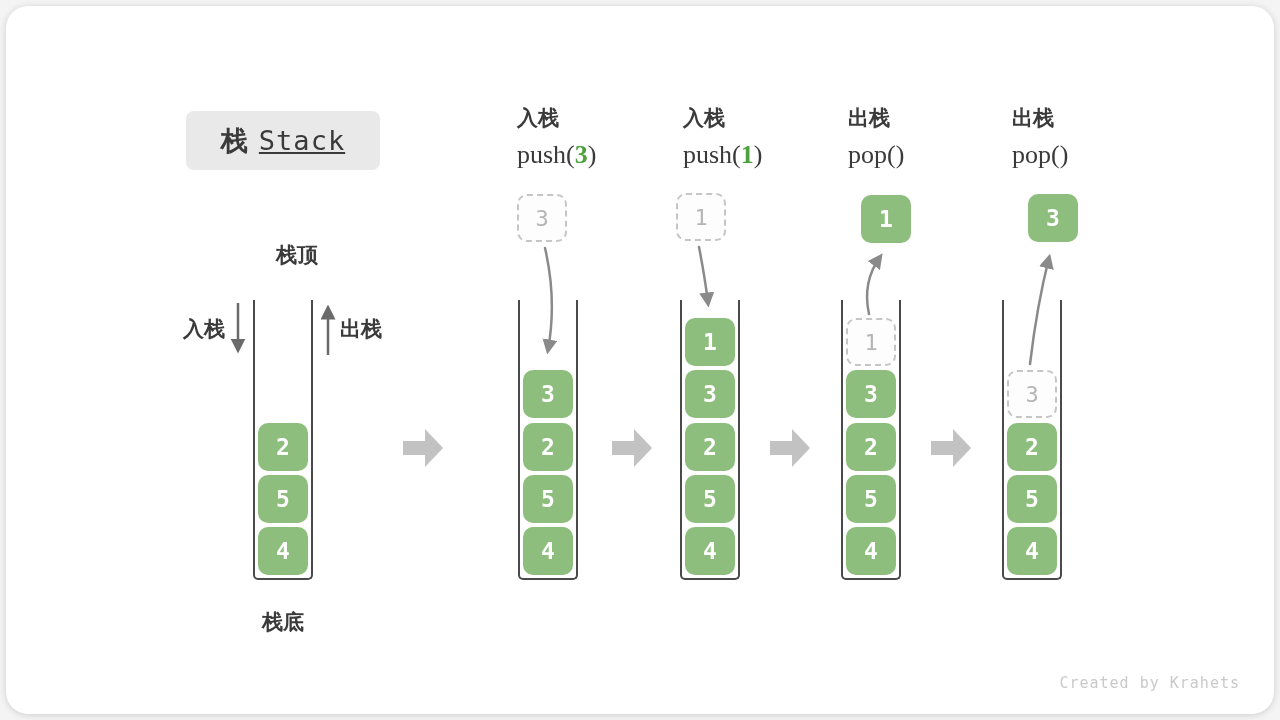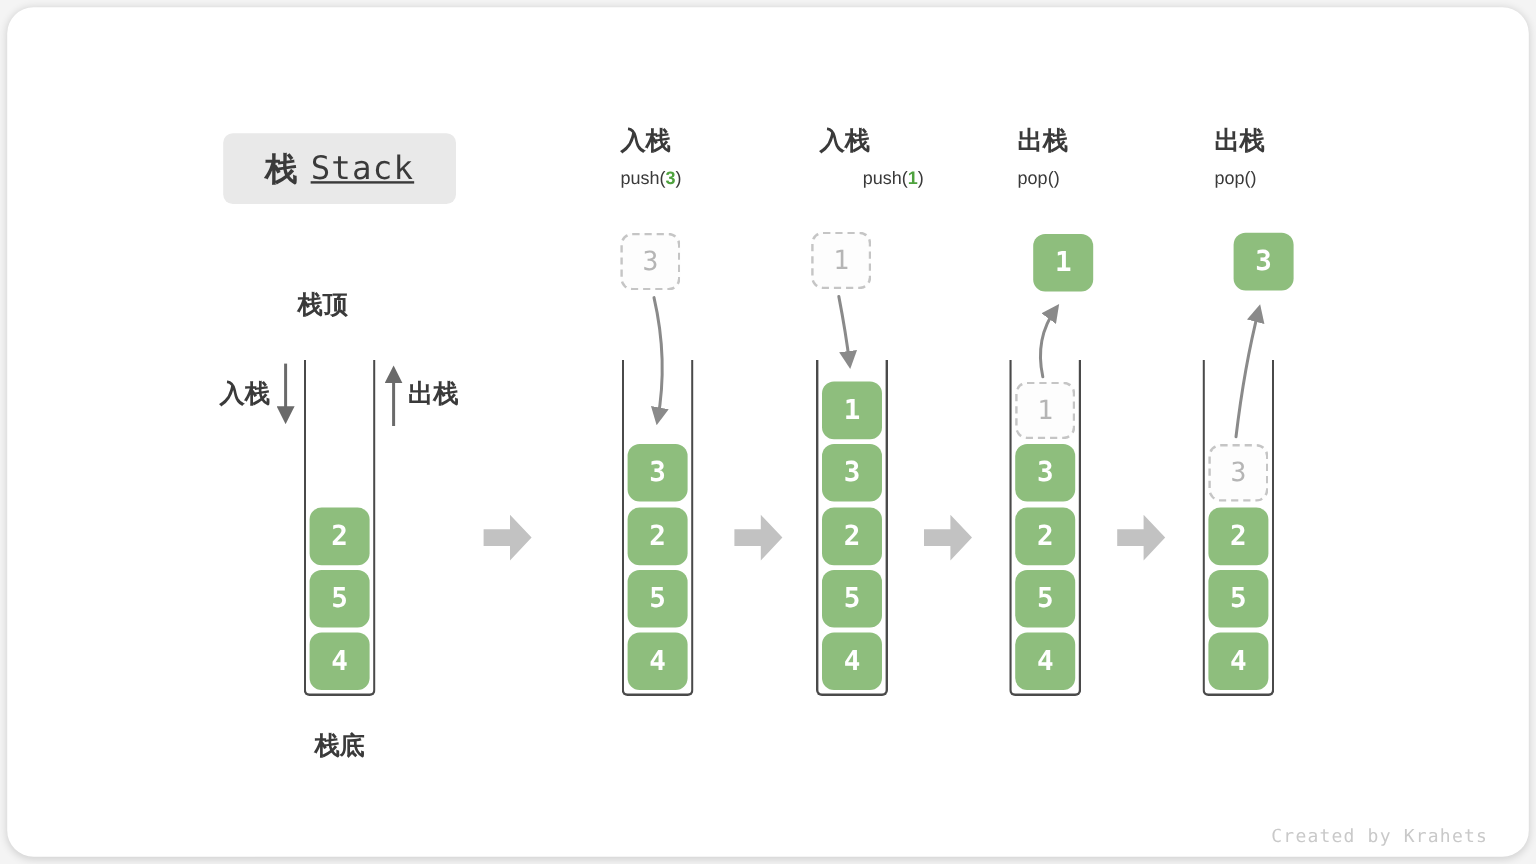--- a/index.html
+++ b/index.html
@@ -11,21 +11,21 @@
           box-shadow:0 1px 7px rgba(0,0,0,0.16); }
   .title-badge { left:186px; top:111px; width:194px; height:59px;
           background:var(--title_bg); border-radius:8px; display:flex;
           align-items:center; justify-content:center; gap:11px;
           color:var(--label_dark); font-size:27px; }
   .title-zh { font-weight:700; }
   .title-en { font-family:"DejaVu Sans Mono", monospace; letter-spacing:1px;text-decoration:underline; }
   .zh-label { font-weight:700; font-size:21px; color:var(--label_dark); line-height:1.1; }
   .center { text-align:center; }
   .right { text-align:right; }
-  .code { font-family:Liberation Sans, sans-serif; font-size:15px;
+  .code { font-family:Liberation Serif, serif; font-size:26px;
           color:var(--label_dark); white-space:nowrap; }
   .code .arg { color:var(--accent_green); font-weight:700; }
   .stack-container { width:60px; height:280px; background:#ffffff;
           border-left:2.5px solid var(--wall); border-right:2.5px solid var(--wall);
           border-bottom:2.5px solid var(--wall); border-radius:0 0 5px 5px; }
   .cell { width:50px; height:48px; border-radius:10px; background:var(--cell_green);
           color:#ffffff; font-family:"DejaVu Sans Mono", monospace; font-size:23px;
           font-weight:700; display:flex; align-items:center; justify-content:center; }
   .ghost { width:50px; height:48px; border-radius:10px; background:#fdfdfd;
           border:2px dashed var(--dashed_border); color:var(--dashed_text);
@@ -38,32 +38,32 @@
 </head>
 <body>
 
 <div class="card"></div>
 
 <div class="abs title-badge">
   <span class="title-zh">栈</span>
   <span class="title-en">Stack</span>
 </div>
 
-<div class="abs zh-label center" style="left:219px; top:243px; width:100px;">栈顶</div>
+<div class="abs zh-label center" style="left:247px; top:243px; width:100px;">栈顶</div>
 <div class="abs zh-label center" style="left:233px; top:610px; width:100px;text-align:center;">栈底</div>
 <div class="abs zh-label right" style="left:163px; top:317px; width:62px;">入栈</div>
 <div class="abs zh-label" style="left:340px; top:317px; width:62px;">出栈</div>
 
 <div class="abs" style="left:517px; top:106px;">
   <div class="zh-label">入栈</div>
   <div class="code" style="margin-top:11px;"><span>push(</span><span class="arg">3</span><span>)</span></div>
 </div>
 <div class="abs" style="left:683px; top:106px;">
   <div class="zh-label">入栈</div>
-  <div class="code" style="margin-top:11px;margin-left:36px;"><span>push(</span><span class="arg">1</span><span>)</span></div>
+  <div class="code" style="margin-top:11px;"><span>push(</span><span class="arg">1</span><span>)</span></div>
 </div>
 <div class="abs" style="left:848px; top:106px;">
   <div class="zh-label">出栈</div>
   <div class="code" style="margin-top:11px;"><span>pop(</span><span class="arg"></span><span>)</span></div>
 </div>
 <div class="abs" style="left:1012px; top:106px;">
   <div class="zh-label">出栈</div>
   <div class="code" style="margin-top:11px;"><span>pop(</span><span class="arg"></span><span>)</span></div>
 </div>
 
@@ -121,13 +121,13 @@
   <path d="M699,247 Q705,278 708,303" fill="none" style="stroke:var(--arrow_mid);" stroke-width="2.5" stroke-linecap="round" marker-end="url(#ahMid)"></path>
   <path d="M869,314 Q862,282 880,257" fill="none" style="stroke:var(--arrow_mid);" stroke-width="2.5" stroke-linecap="round" marker-end="url(#ahMid)"></path>
   <path d="M1030,364 Q1037,305 1049,258" fill="none" style="stroke:var(--arrow_mid);" stroke-width="2.5" stroke-linecap="round" marker-end="url(#ahMid)"></path>
 
   <polygon points="0,13 22,13 22,1 40,20 22,39 22,27 0,27" transform="translate(403,428)" style="fill:var(--block_arrow);"></polygon>
   <polygon points="0,13 22,13 22,1 40,20 22,39 22,27 0,27" transform="translate(612,428)" style="fill:var(--block_arrow);"></polygon>
   <polygon points="0,13 22,13 22,1 40,20 22,39 22,27 0,27" transform="translate(770,428)" style="fill:var(--block_arrow);"></polygon>
   <polygon points="0,13 22,13 22,1 40,20 22,39 22,27 0,27" transform="translate(931,428)" style="fill:var(--block_arrow);"></polygon>
 </svg>
 
-<div class="abs watermark" style="right:40px; top:688px;">Created by Krahets</div>
+<div class="abs watermark" style="right:40px; top:674px;">Created by Krahets</div>
 
 </body></html>

